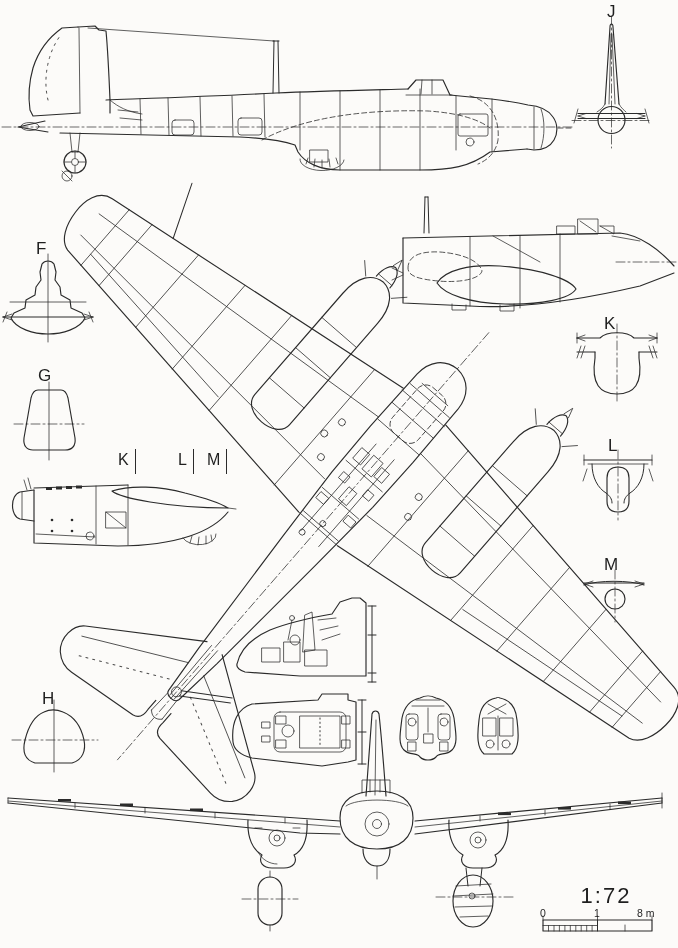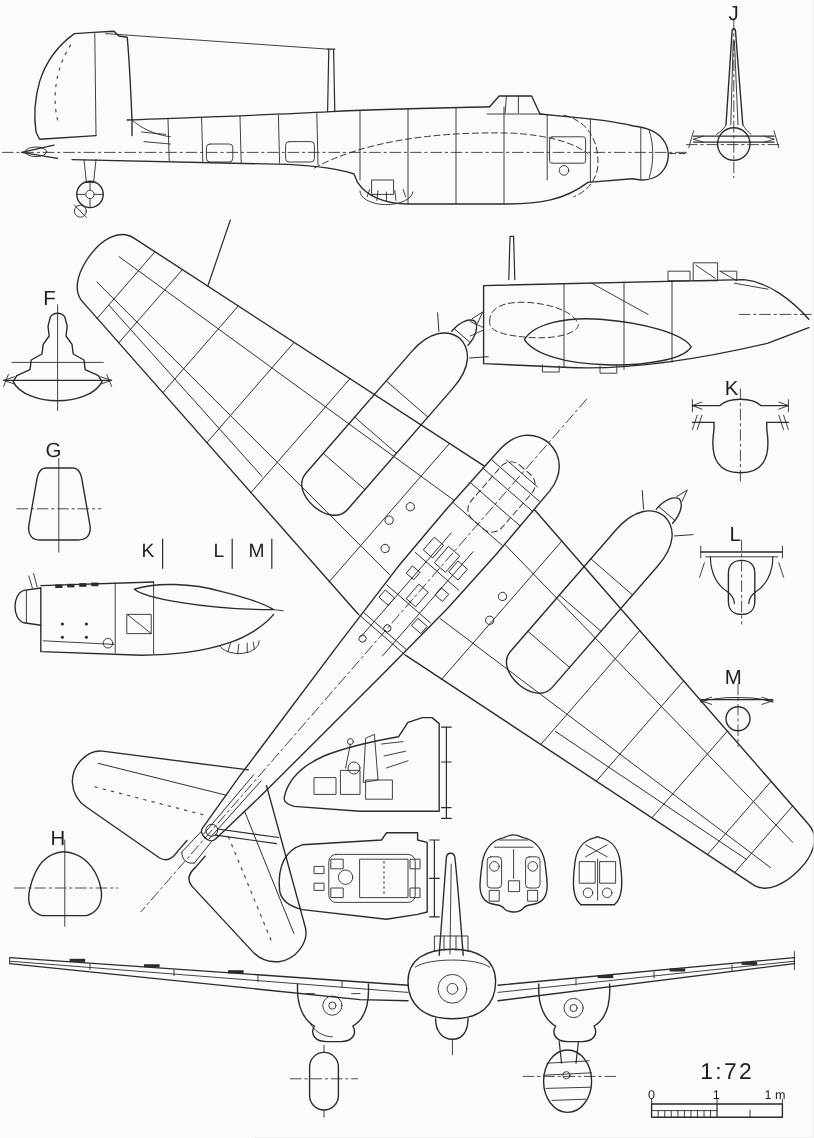--- a/index.html
+++ b/index.html
@@ -12,21 +12,21 @@
   svg .t{stroke-width:.75;}
   svg .o{stroke-width:1.15;}
   svg .dash{stroke-dasharray:5 3;stroke-width:.8;}
   svg .cdash{stroke-dasharray:9 3 2 3;stroke-width:.7;}
   svg .dot{stroke-dasharray:1.2 3;stroke-width:.9;}
   svg .band{stroke-dasharray:2 5;opacity:.85;}
   svg .ink{fill:#2b2b2b;stroke:none;}
   .lbl{position:absolute;font-size:17px;line-height:1;letter-spacing:.5px;}
   .cutmark{position:absolute;display:flex;align-items:flex-start;font-size:16px;}
   .cutmark .cbar{display:inline-block;width:0;height:25px;border-left:1.6px solid #2b2b2b;margin-left:6px;margin-top:-2px;}
-  .ratio{position:absolute;font-size:19px;letter-spacing:2px;}
+  .ratio{position:absolute;font-size:22px;letter-spacing:2px;}
   .tick{position:absolute;font-size:10.5px;}
 </style>
 </head>
 <body>
 
 <div class="sheet">
 
 <svg width="678" height="948" viewBox="0 0 678 948">
 
   <g>
@@ -360,15 +360,15 @@
       <i class="cbar"></i>
   </div>
   <div class="cutmark" style="left:207px;top:451px">
     <span>M</span>
       <i class="cbar"></i>
   </div>
 
   <div class="ratio" style="left:566px;top:883px;width:80px;text-align:center">1:72</div>
   <div class="tick" style="left:540px;top:907px">0</div>
   <div class="tick" style="left:594px;top:907px">1</div>
-  <div class="tick" style="left:637px;top:907px">1 m</div>
+  <div class="tick" style="left:637px;top:907px">8 m</div>
 
 </div>
 
 </body></html>

